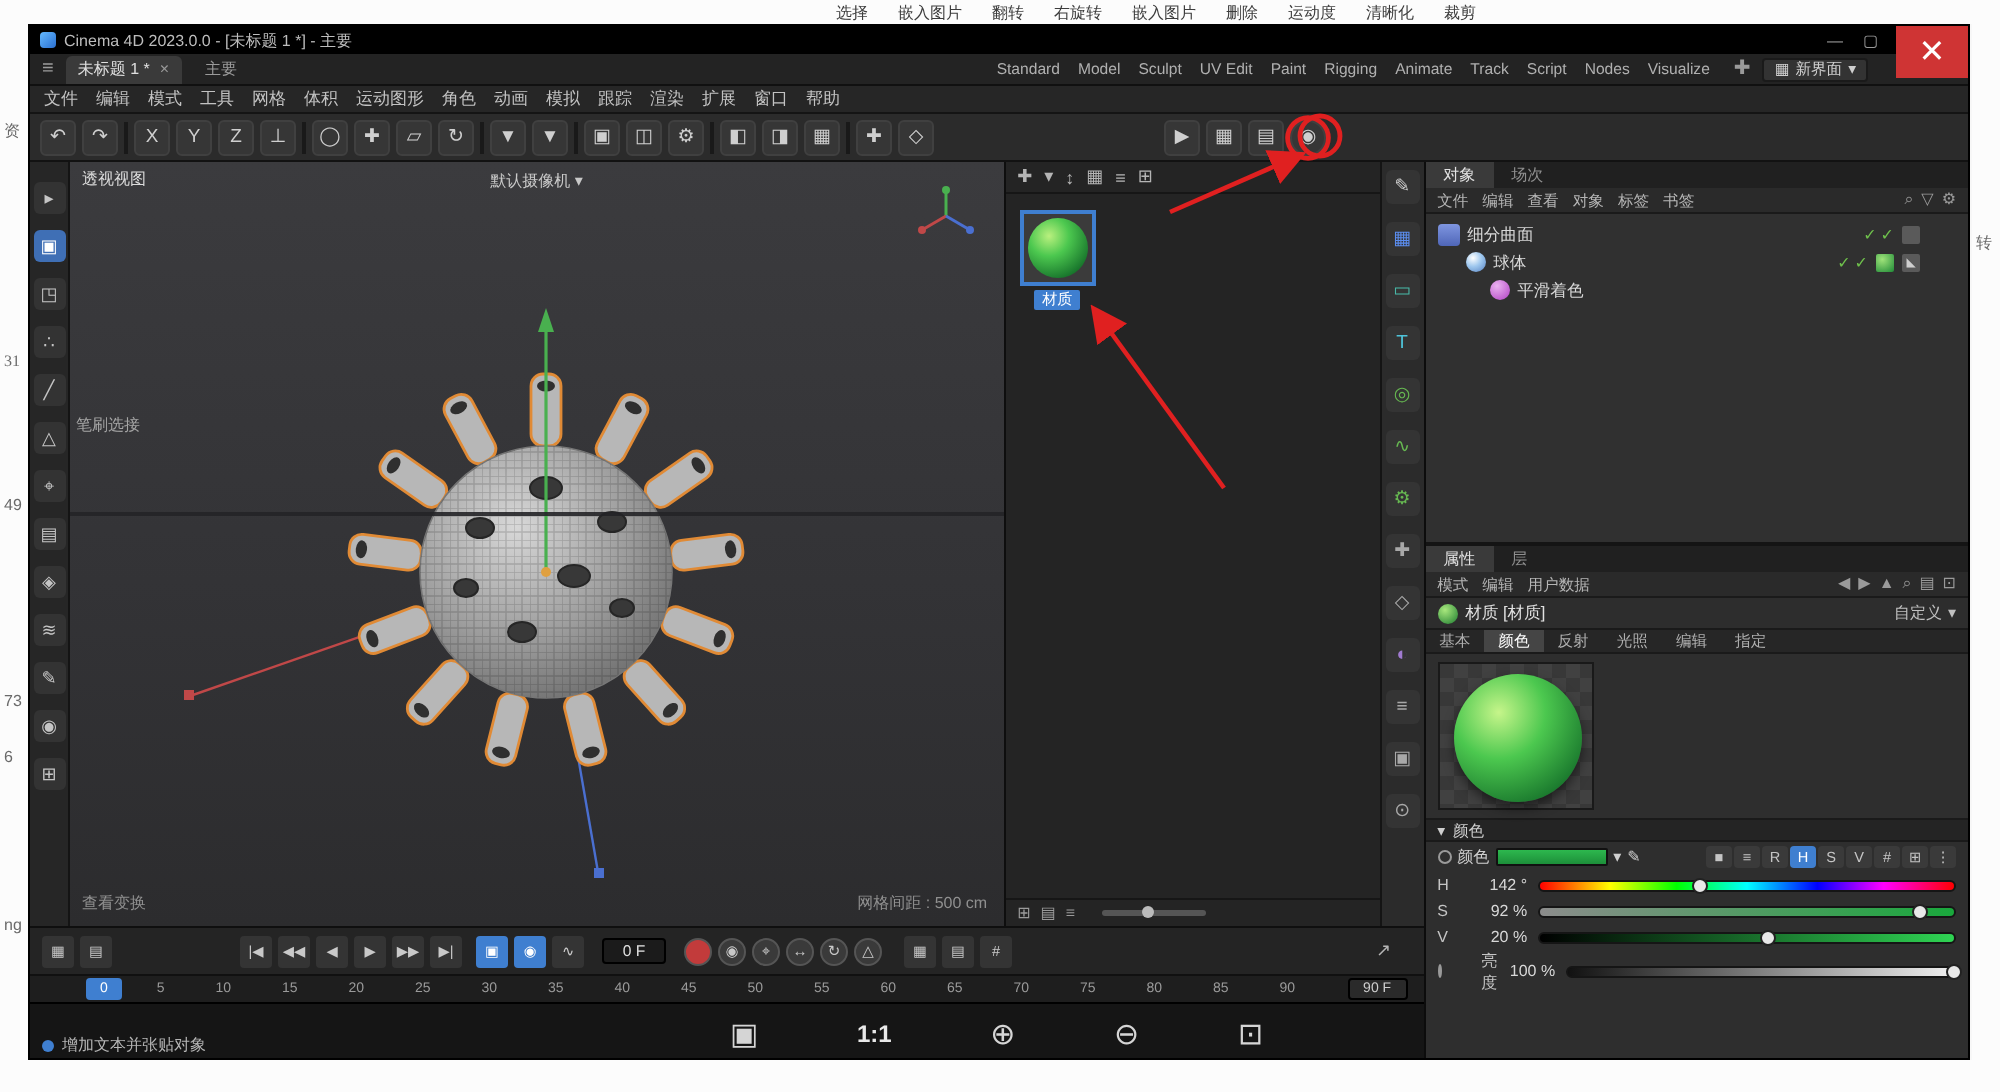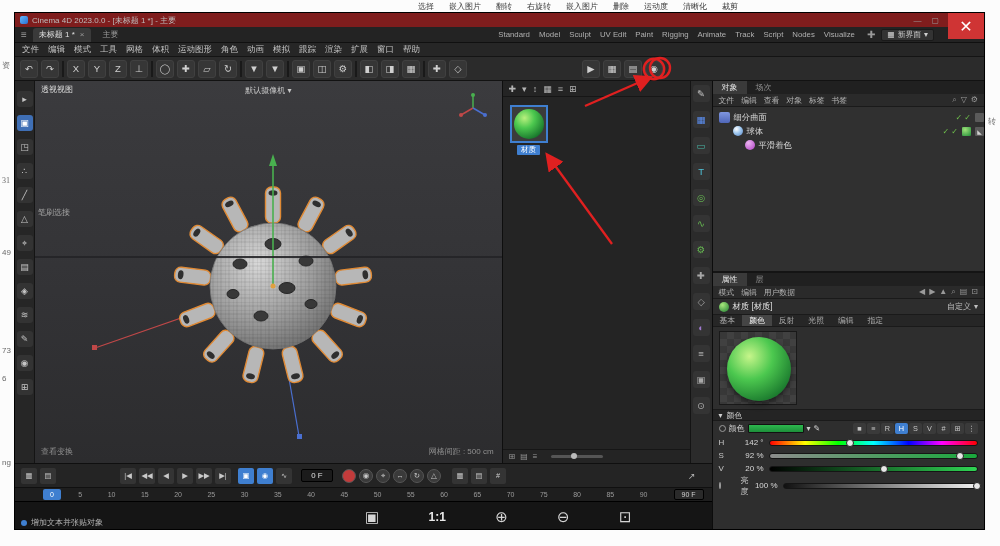--- a/index.html
+++ b/index.html
@@ -14,21 +14,21 @@
   .top-items{position:absolute;left:418px;top:0;right:8px;height:12px;display:flex;gap:15px;align-items:center;
     font-size:8px;color:#3c3c3c;overflow:hidden;white-space:nowrap}
   .margin-text{position:absolute;font-size:8px;color:#6a6a6a;white-space:nowrap}
   .left-strip{position:absolute;left:0;top:12px;width:14px;height:534px;background:#fcfcfc;z-index:2}
   .right-strip-page{position:absolute;right:0;top:12px;width:14px;height:534px;background:#fcfcfc;z-index:2}
   .bottom-strip{position:absolute;left:0;top:530px;width:1000px;height:16px;background:#fcfcfc;z-index:2}
 
   
   .window{position:absolute;left:14px;top:12px;width:971px;height:518px;background:#1f1f1f;border:1px solid #000;
     color:#c8c8c8;font-size:8.5px;z-index:3;overflow:hidden}
-  .titlebar{height:14px;background:#7f1d1d;display:flex;align-items:center;padding:0 5px;gap:4px}
+  .titlebar{height:14px;background:#000000;display:flex;align-items:center;padding:0 5px;gap:4px}
   .app-ico{width:8px;height:8px;background:linear-gradient(135deg,#64b9ff,#2a6fd0);border-radius:2px}
   .title-text{font-size:8px;color:#bdbdbd;white-space:nowrap}
   .win-ctrls{margin-left:auto;margin-right:40px;display:flex;gap:10px;color:#9a9a9a;font-size:8px}
   .close-btn{position:absolute;right:0;top:0;width:36px;height:26px;background:#cf3434;color:#fff;display:flex;
     align-items:center;justify-content:center;font-size:16px;font-weight:bold;z-index:12}
 
   .tabrow{height:16px;background:#232323;border-bottom:1px solid #101010;display:flex;align-items:center;
     padding:0 4px;gap:4px}
   .burger{color:#9a9a9a;font-size:10px;padding:0 2px}
   .doc-tab{background:#3a3a3a;color:#e0e0e0;border-radius:3px 3px 0 0;padding:1px 6px;display:flex;gap:5px;
@@ -90,21 +90,21 @@
   .right-col{width:273px;background:#2e2e2e;border-left:1px solid #0c0c0c;display:flex;flex-direction:column}
   .panel-header{height:13px;background:#202020;display:flex;align-items:stretch;font-size:8px}
   .ph-tab{padding:0 9px;display:flex;align-items:center;color:#8f8f8f}
   .ph-tab.active{background:#3a3a3a;color:#e2e2e2}
   .panel-menu{height:13px;background:#2a2a2a;border-bottom:1px solid #1a1a1a;display:flex;align-items:center;gap:7px;
     padding:0 6px;font-size:7.8px;color:#b5b5b5}
   .pm-icons{margin-left:auto;display:flex;gap:4px;color:#9a9a9a;font-size:8px}
 
   .objects{height:192px;display:flex;flex-direction:column;border-bottom:2px solid #141414}
   .tree{flex:1;background:#303030;padding-top:3px}
-  .trow{height:14px;display:flex;align-items:center;gap:4px;font-size:8.3px;color:#d8d8d8;padding-right:0}
+  .trow{height:14px;display:flex;align-items:center;gap:4px;font-size:8.3px;color:#d8d8d8;padding-right:24px}
   .trow .checks{margin-left:auto;display:flex;gap:2px;color:#6fc24c;font-size:8px}
   .tag{width:9px;height:9px;border-radius:1px;background:#5a5a5a;display:flex;align-items:center;justify-content:center;font-size:6px;color:#cfcfcf}
   .tag.mat{background:radial-gradient(circle at 35% 30%,#9fe37a,#1f8a37)}
   .oi-sub{width:11px;height:11px;border-radius:2px;background:linear-gradient(#7f96e0,#4f66b8)}
   .oi-sph{width:10px;height:10px;border-radius:50%;background:radial-gradient(circle at 35% 30%,#fff,#9ec7ee 45%,#5580c0)}
   .oi-phong{width:10px;height:10px;border-radius:50%;background:radial-gradient(circle at 35% 30%,#eab3f0,#b13fc4)}
 
   .attrs{flex:1;display:flex;flex-direction:column}
   .name-row{height:15px;display:flex;align-items:center;gap:4px;padding:0 6px;background:#2d2d2d}
   .name-ico{width:10px;height:10px;border-radius:50%;background:radial-gradient(circle at 35% 30%,#a8e87d,#1d7c30)}

